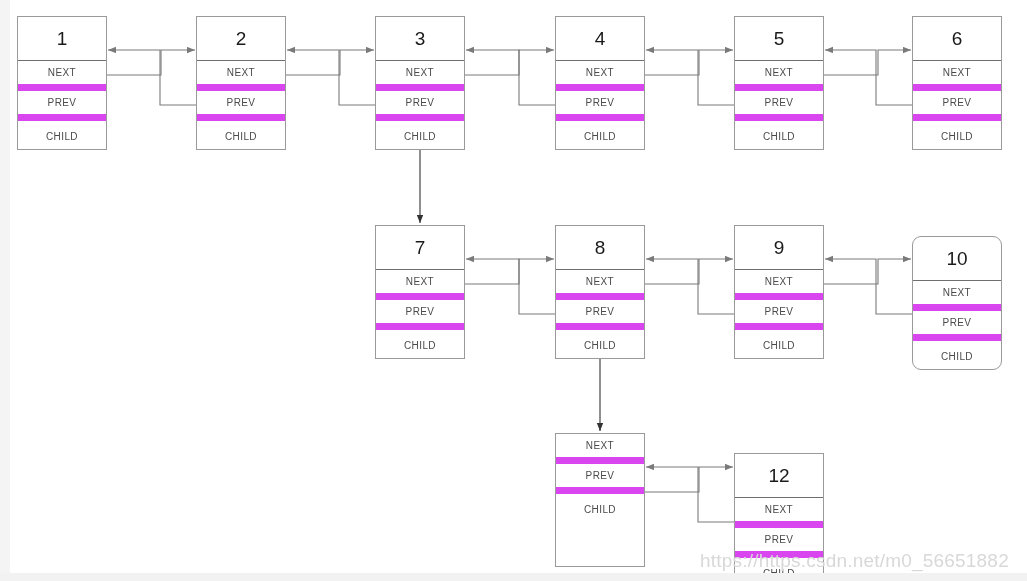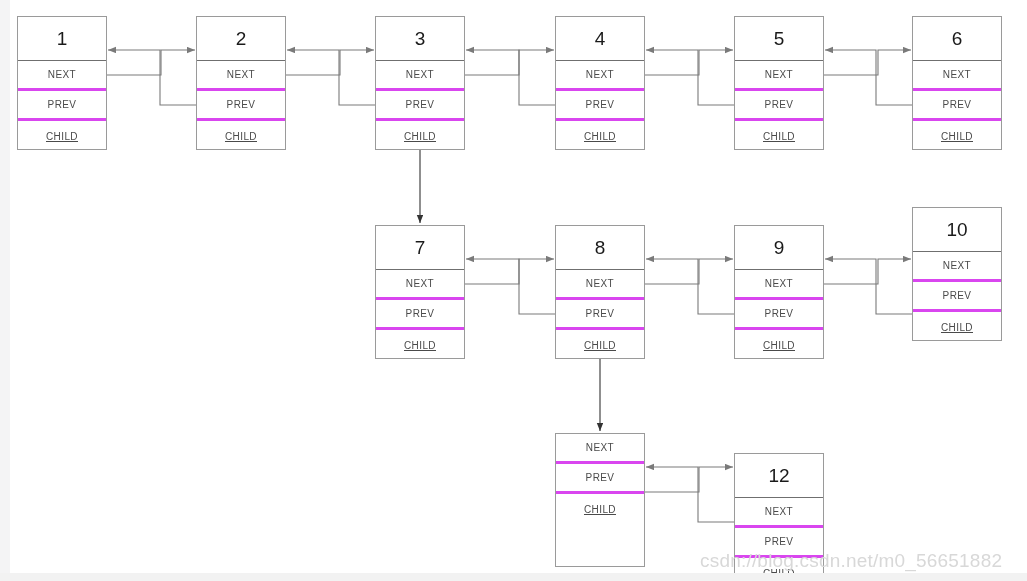--- a/index.html
+++ b/index.html
@@ -46,26 +46,25 @@
     box-sizing: border-box;
   }
   .node-cell {
     height: 30px;
     display: flex;
     align-items: center;
     justify-content: center;
     font-size: 10px;
     letter-spacing: 0.4px;
     color: #4a4a4a;
-    border-bottom: 3px solid #d946ef;
+    border-bottom: 7px solid #d946ef;
     box-sizing: border-box;
   }
   .node-cell.last {
     border-bottom: none;
-    text-decoration: underline;
   }
   #wires {
     position: absolute;
     left: 0; top: 0;
     width: 1027px; height: 581px;
     pointer-events: none;
   }
   .watermark {
     position: absolute;
     left: 700px;
@@ -162,35 +161,35 @@
         <div class="node-cell">NEXT</div>
         <div class="node-cell">PREV</div>
         <div class="node-cell last">CHILD</div>
       </div>
       <div class="node" style="left: 734px; top: 225px;">
         <div class="node-header">9</div>
         <div class="node-cell">NEXT</div>
         <div class="node-cell">PREV</div>
         <div class="node-cell last">CHILD</div>
       </div>
-      <div class="node" style="left: 912px; top: 207px;">
+      <div class="node" style="left: 912px; top: 236px; border-radius: 9px;">
         <div class="node-header">10</div>
         <div class="node-cell">NEXT</div>
         <div class="node-cell">PREV</div>
         <div class="node-cell last">CHILD</div>
       </div>
       <div class="node" style="left: 555px; top: 433px;">
         <div class="node-cell">NEXT</div>
         <div class="node-cell">PREV</div>
         <div class="node-cell last">CHILD</div>
       </div>
       <div class="node" style="left: 734px; top: 453px;">
         <div class="node-header">12</div>
         <div class="node-cell">NEXT</div>
         <div class="node-cell">PREV</div>
         <div class="node-cell last">CHILD</div>
       </div>
     </div>
 
-  <div class="watermark">csdn://blog.csdn.net/m0_56651882</div>
+  <div class="watermark">https://https.csdn.net/m0_56651882</div>
 
   <div class="page-margin-bottom"></div>
 </div>
 
 </body></html>

